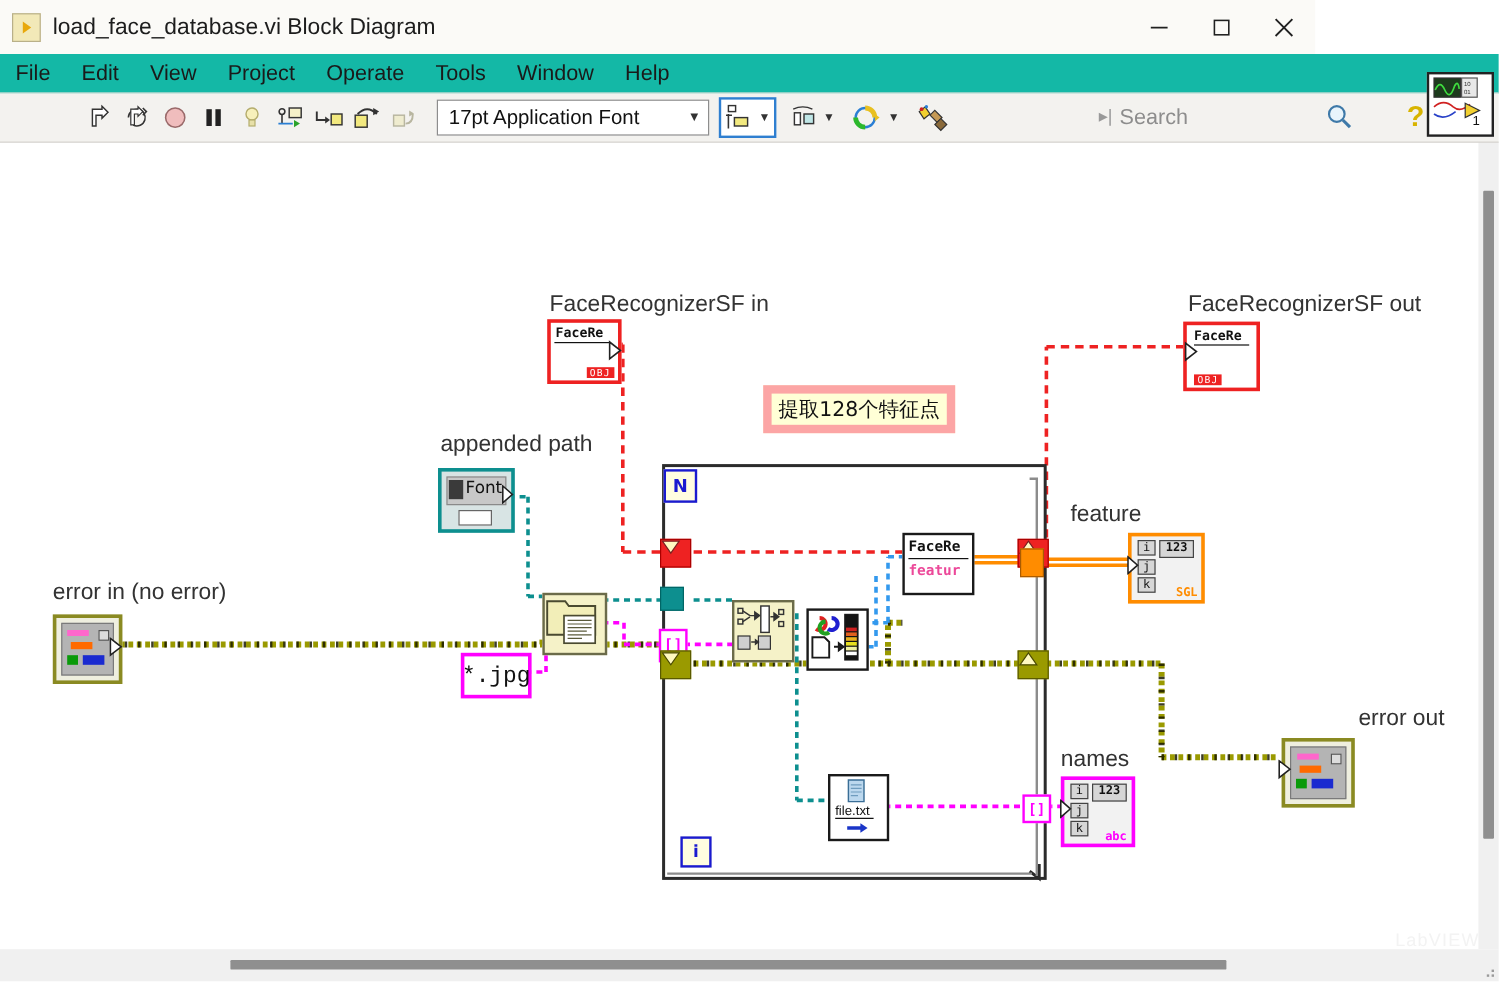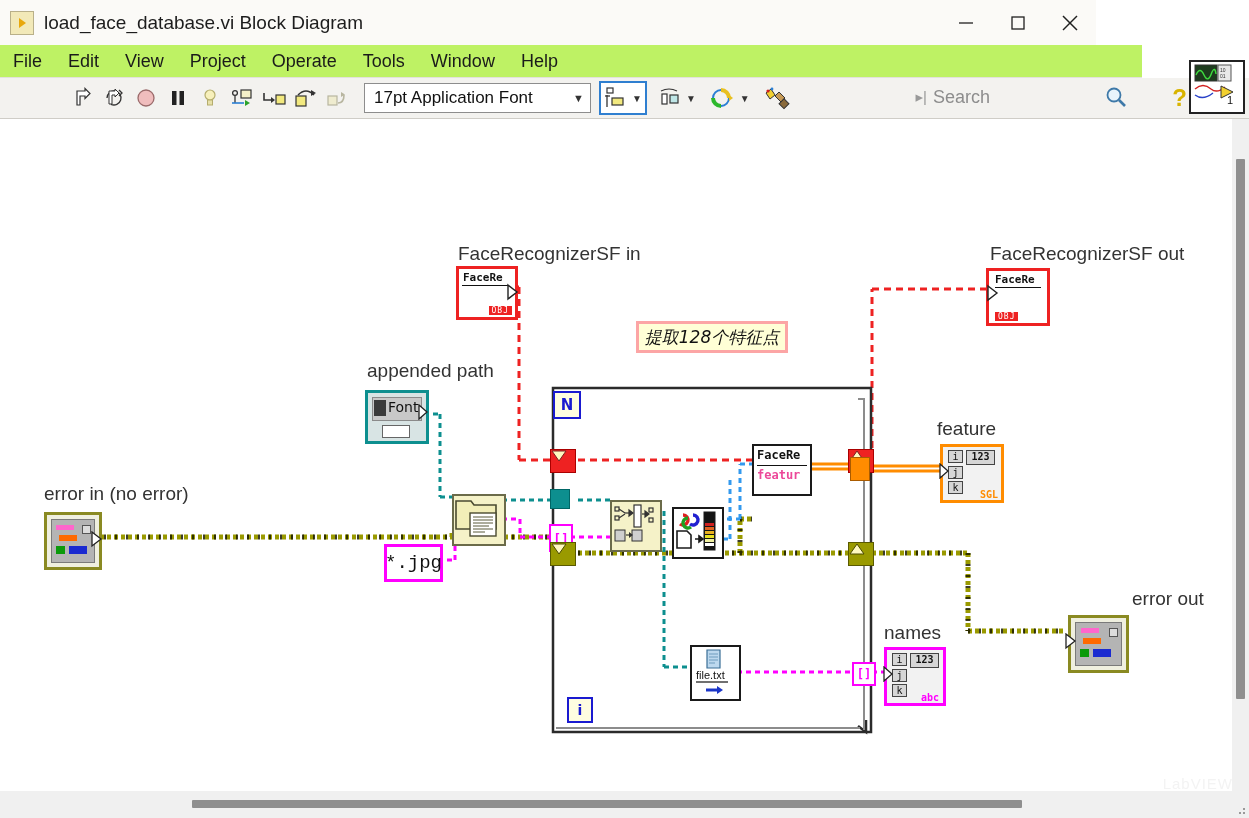--- a/index.html
+++ b/index.html
@@ -44,22 +44,22 @@
     display: flex; align-items: center; justify-content: center;
     color: #202020;
     flex: 0 0 auto;
   }
   #wbtns { position: absolute; right: 0; top: 0; display: flex; }
   .wbtn svg { display: block; }
 
   
   #menubar {
     position: absolute; left: 0; top: 45px;
-    width: 1142px; height: 32px;
-    background: #bef264;
+    width: 1249px; height: 32px;
+    background: #14b8a6;
     display: flex; align-items: center;
     border-bottom: 1px solid #e3e1db;
   }
   .menu-item {
     padding: 0 13px; height: 32px;
     display: flex; align-items: center;
     font-size: 18px; color: #1a1a1a;
     white-space: nowrap;
   }
 
@@ -445,21 +445,21 @@
       <div style="position:absolute;left:6px;top:2px;width:46px;height:14px;border-bottom:1.5px solid #111;
                   font-family:'DejaVu Sans Mono',monospace;font-size:11px;font-weight:bold;color:#111;">FaceRe</div>
       <div style="position:absolute;left:6px;bottom:2px;background:#ee2222;color:#fff;font-size:8px;
                   font-family:'DejaVu Sans Mono',monospace;padding:0 3px;letter-spacing:1px;">OBJ</div>
       <svg style="position:absolute;left:-2px;top:13px" width="14" height="18">
         <path d="M1 2 L10 9 L1 16 Z" fill="#fff" stroke="#222" stroke-width="1.4"></path>
       </svg>
     </div>
 
     <div style="position:absolute; left:636px; top:202px; width:146px; height:26px;
-                background:#ffffd6; border:3px solid #fca5a5; display:flex; align-items:center; justify-content:center;font-style:italic;">
+                background:#ffffd6; border:7px solid #fca5a5; display:flex; align-items:center; justify-content:center;">
       <span style="font-size:17px;color:#111;font-family:'DejaVu Sans',sans-serif;">提取128个特征点</span>
     </div>
 
     <div class="lbl" style="left:367px; top:241px;">appended path</div>
     <div style="position:absolute; left:365px; top:271px; width:58px; height:48px; border:3px solid #0d8f8f; background:#d8e4e4;">
       <div style="position:absolute;left:4px;top:4px;right:4px;height:22px;background:#c8c8c8;border:1px solid #8a8a8a;"></div>
       <div style="position:absolute;left:6px;top:7px;width:12px;height:16px;background:#3a3a3a;"></div>
       <div style="position:absolute;left:20px;top:6px;font-size:14px;color:#111;font-family:'DejaVu Sans',sans-serif;">Font</div>
       <div style="position:absolute;left:14px;bottom:3px;width:26px;height:11px;background:#fff;border:1px solid #666;"></div>
       <svg style="position:absolute;left:50px;top:11px" width="12" height="16">
@@ -608,21 +608,21 @@
     </div>
 
     <div style="position:absolute; left:752px; top:325px; width:56px; height:48px;
                 border:2px solid #1a1a1a; background:#ffffff;">
       <div style="position:absolute;left:3px;top:2px;right:3px;height:17px;border-bottom:1.5px solid #111;
                   font-family:'DejaVu Sans Mono',monospace;font-size:12px;font-weight:bold;color:#111;">FaceRe</div>
       <div style="position:absolute;left:3px;top:22px;right:3px;
                   font-family:'DejaVu Sans Mono',monospace;font-size:12px;font-weight:bold;color:#ec4899;">featur</div>
     </div>
 
-    <div class="lbl" style="left:937px; top:299px;">feature</div>
+    <div class="lbl" style="left:892px; top:299px;">feature</div>
     <div style="position:absolute; left:940px; top:325px; width:58px; height:53px; border:3px solid #ff8c00; background:#f2f2f2;">
       <div style="position:absolute;left:5px;top:3px;width:15px;height:44px;display:flex;flex-direction:column;justify-content:space-between;">
         <div style="background:#d6d6d6;border:1px solid #444;font-size:10px;text-align:center;font-family:'DejaVu Sans Mono',monospace;color:#111;">i</div>
         <div style="background:#d6d6d6;border:1px solid #444;font-size:10px;text-align:center;font-family:'DejaVu Sans Mono',monospace;color:#111;">j</div>
         <div style="background:#d6d6d6;border:1px solid #444;font-size:10px;text-align:center;font-family:'DejaVu Sans Mono',monospace;color:#111;">k</div>
       </div>
       <div style="position:absolute;left:23px;top:3px;width:27px;height:13px;background:#d6d6d6;border:1px solid #444;
                   font-size:10px;text-align:center;font-family:'DejaVu Sans Mono',monospace;font-weight:bold;color:#111;">123</div>
       <div style="position:absolute;right:3px;bottom:0px;color:#ff8c00;font-size:10px;font-weight:bold;
                   font-family:'DejaVu Sans Mono',monospace;">SGL</div>

